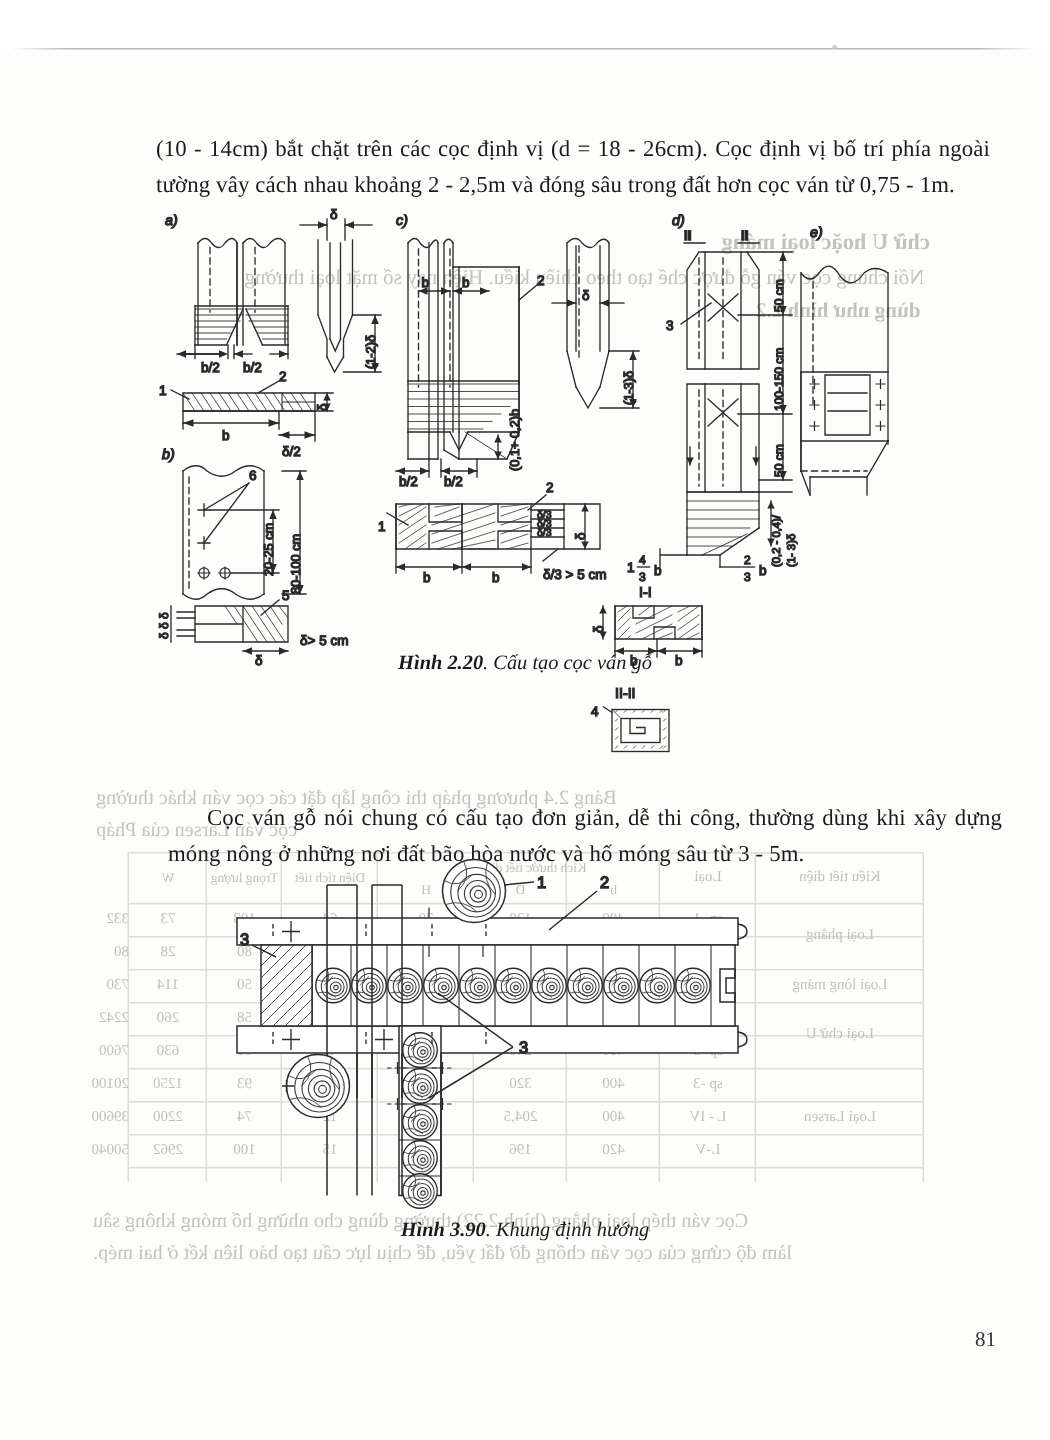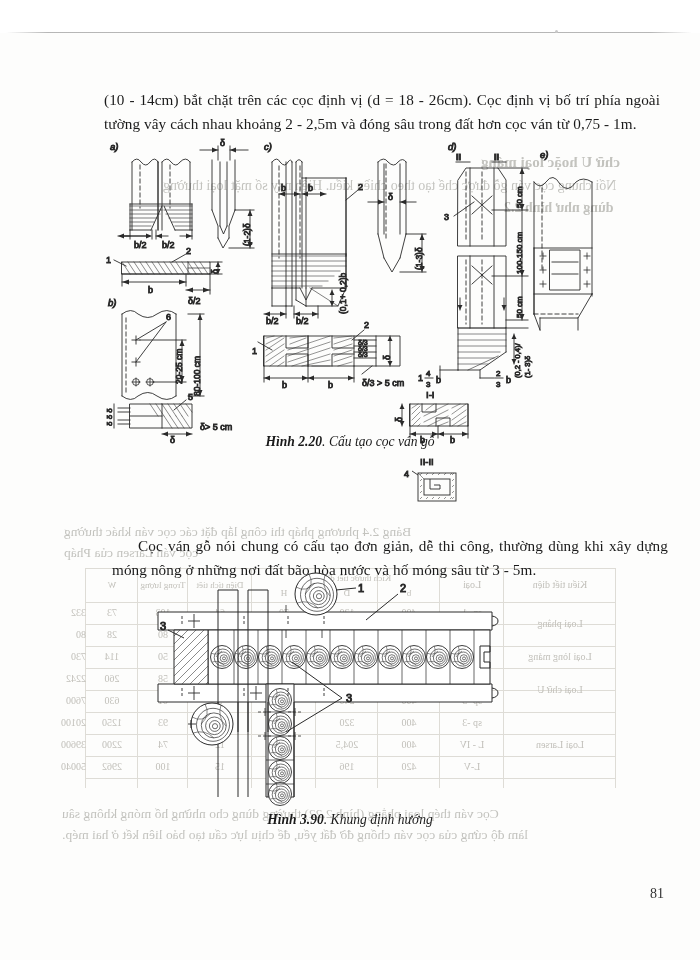--- a/index.html
+++ b/index.html
@@ -570,21 +570,21 @@
       <text x="320" y="305" font-size="9">b</text>
       <path d="M338 296 L368 296"></path>
       <path d="M338 296 l6 -2.5 v5 z" fill="#2a2a2a" stroke="none"></path>
       <path d="M368 296 l-6 -2.5 v5 z" fill="#2a2a2a" stroke="none"></path>
       <text x="350" y="305" font-size="9">b</text>
       <path d="M310 288 L310 300 M338 288 L338 300 M368 288 L368 300"></path>
     </g>
   </svg>
   </div>
 
-  <div class="figwrap fig" style="left:394px;top:455px;text-align:right;">
+  <div class="figwrap fig" style="left:384px;top:455px;text-align:right;">
   <svg width="120" height="60" viewBox="0 0 120 60">
     <g fill="none" stroke="#2a2a2a" stroke-width="0.9">
       <text x="26" y="10" font-size="9.5" fill="#1b1b1b" font-family="Liberation Sans, sans-serif">II-II</text>
       <rect x="24" y="18" width="38" height="28"></rect>
       <rect x="30" y="24" width="26" height="16"></rect>
       <path d="M36 24 L36 34 L46 34 L46 30 L40 30"></path>
       <g stroke-width="0.5">
         <path d="M24 18 L30 24 M30 18 L30 18 M24 24 L24 24"></path>
         <path d="M26 20 L28 18 M26 26 L28 24 M26 32 L28 30 M26 38 L28 36 M26 44 L28 42
                  M32 20 L34 18 M38 20 L40 18 M44 20 L46 18 M50 20 L52 18 M56 20 L58 18

